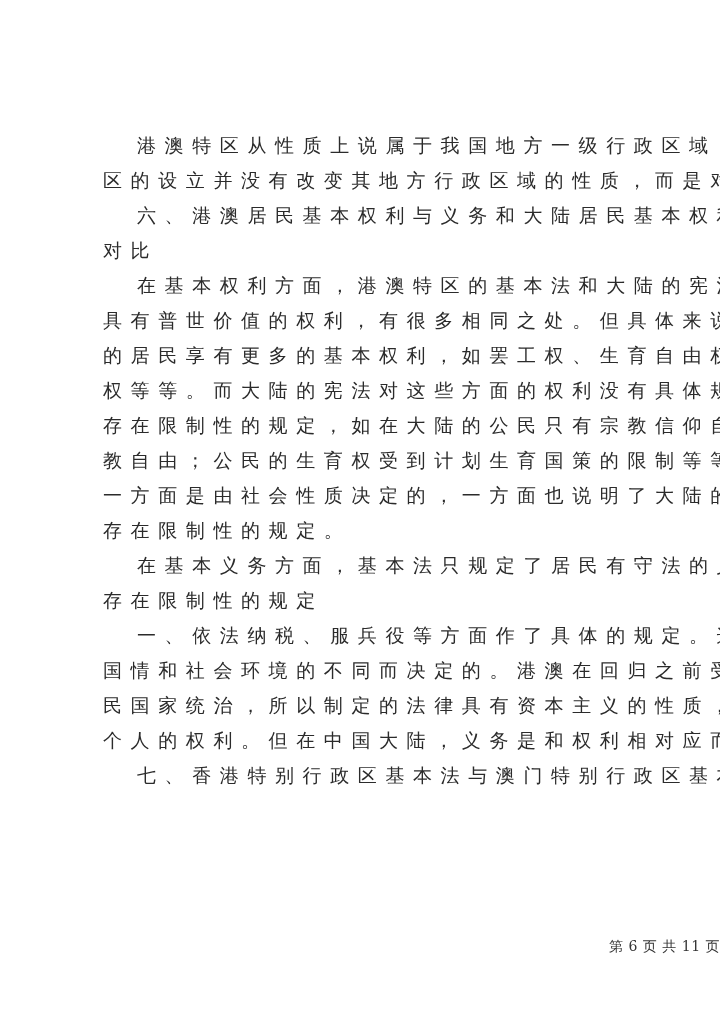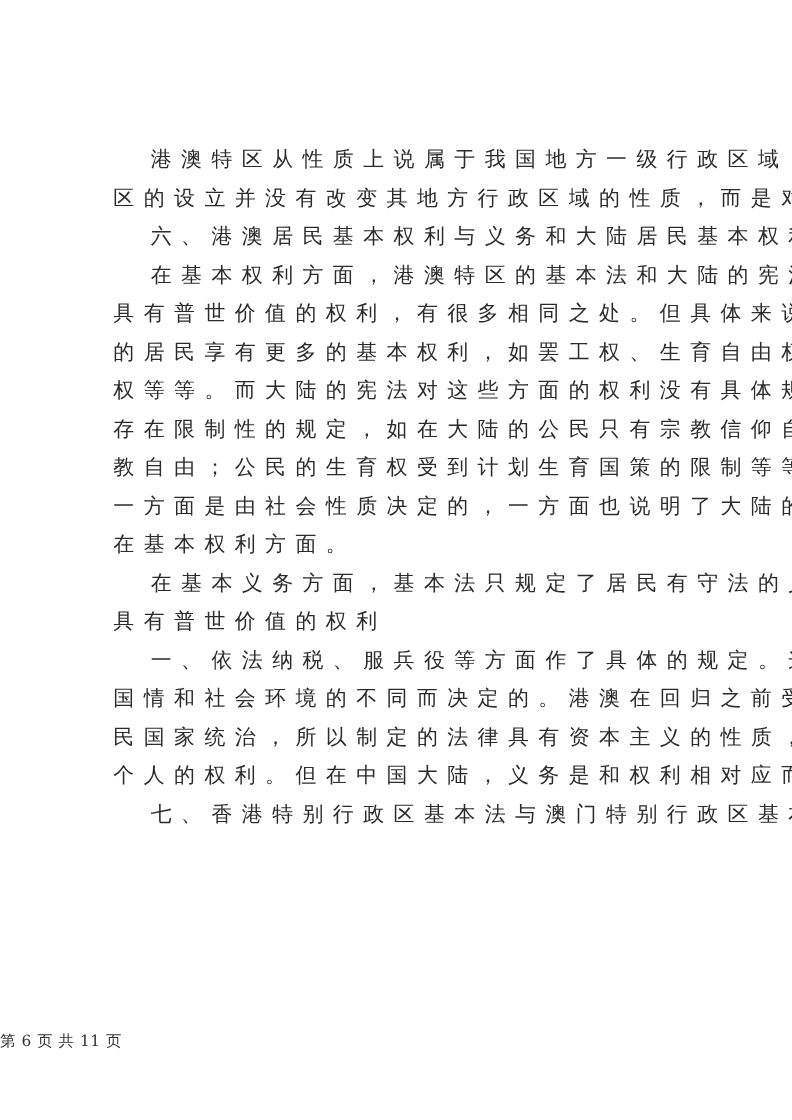--- a/index.html
+++ b/index.html
@@ -37,44 +37,45 @@
       overflow: visible;
     }
     .line.indent {
       padding-left: 34px;
     }
     .footer {
       position: absolute;
       left: 0;
       top: 938px;
       width: 720px;
-      text-align: left;
+      text-align: right;
       font-size: 14px;
       color: #333333;
       letter-spacing: 0.5px;
     }
   </style>
 </head>
 <body>
 
 <div class="page">
   <div class="body-text">
     <div class="line indent">港澳特区从性质上说属于我国地方一级行政区域，特别行政</div>
     <div class="line">区的设立并没有改变其地方行政区域的性质，而是对我国但一直</div>
     <div class="line indent">六、港澳居民基本权利与义务和大陆居民基本权利与义务的</div>
+    <div class="line">对比</div>
     <div class="line indent">在基本权利方面，港澳特区的基本法和大陆的宪法都规定了</div>
     <div class="line">具有普世价值的权利，有很多相同之处。但具体来说，港澳地区</div>
     <div class="line">的居民享有更多的基本权利，如罢工权、生育自由权、传教自由</div>
     <div class="line">权等等。而大陆的宪法对这些方面的权利没有具体规定，甚至还</div>
     <div class="line">存在限制性的规定，如在大陆的公民只有宗教信仰自由但没有传</div>
     <div class="line">教自由；公民的生育权受到计划生育国策的限制等等。这些不同</div>
     <div class="line">一方面是由社会性质决定的，一方面也说明了大陆的法律还需要</div>
-    <div class="line">在基本权利方面。</div>
+    <div class="line">存在限制性的规定。</div>
     <div class="line indent">在基本义务方面，基本法只规定了居民有守法的义务，而宪</div>
-    <div class="line">具有普世价值的权利</div>
+    <div class="line">存在限制性的规定</div>
     <div class="line indent">一、依法纳税、服兵役等方面作了具体的规定。这主要是由</div>
     <div class="line">国情和社会环境的不同而决定的。港澳在回归之前受资本主义殖</div>
     <div class="line">民国家统治，所以制定的法律具有资本主义的性质，即重视公民</div>
     <div class="line">个人的权利。但在中国大陆，义务是和权利相对应而存在的，享</div>
     <div class="line indent">七、香港特别行政区基本法与澳门特别行政区基本法的异同</div>
   </div>
 
   <div class="footer">第 6 页  共 11 页</div>
 </div>
 

